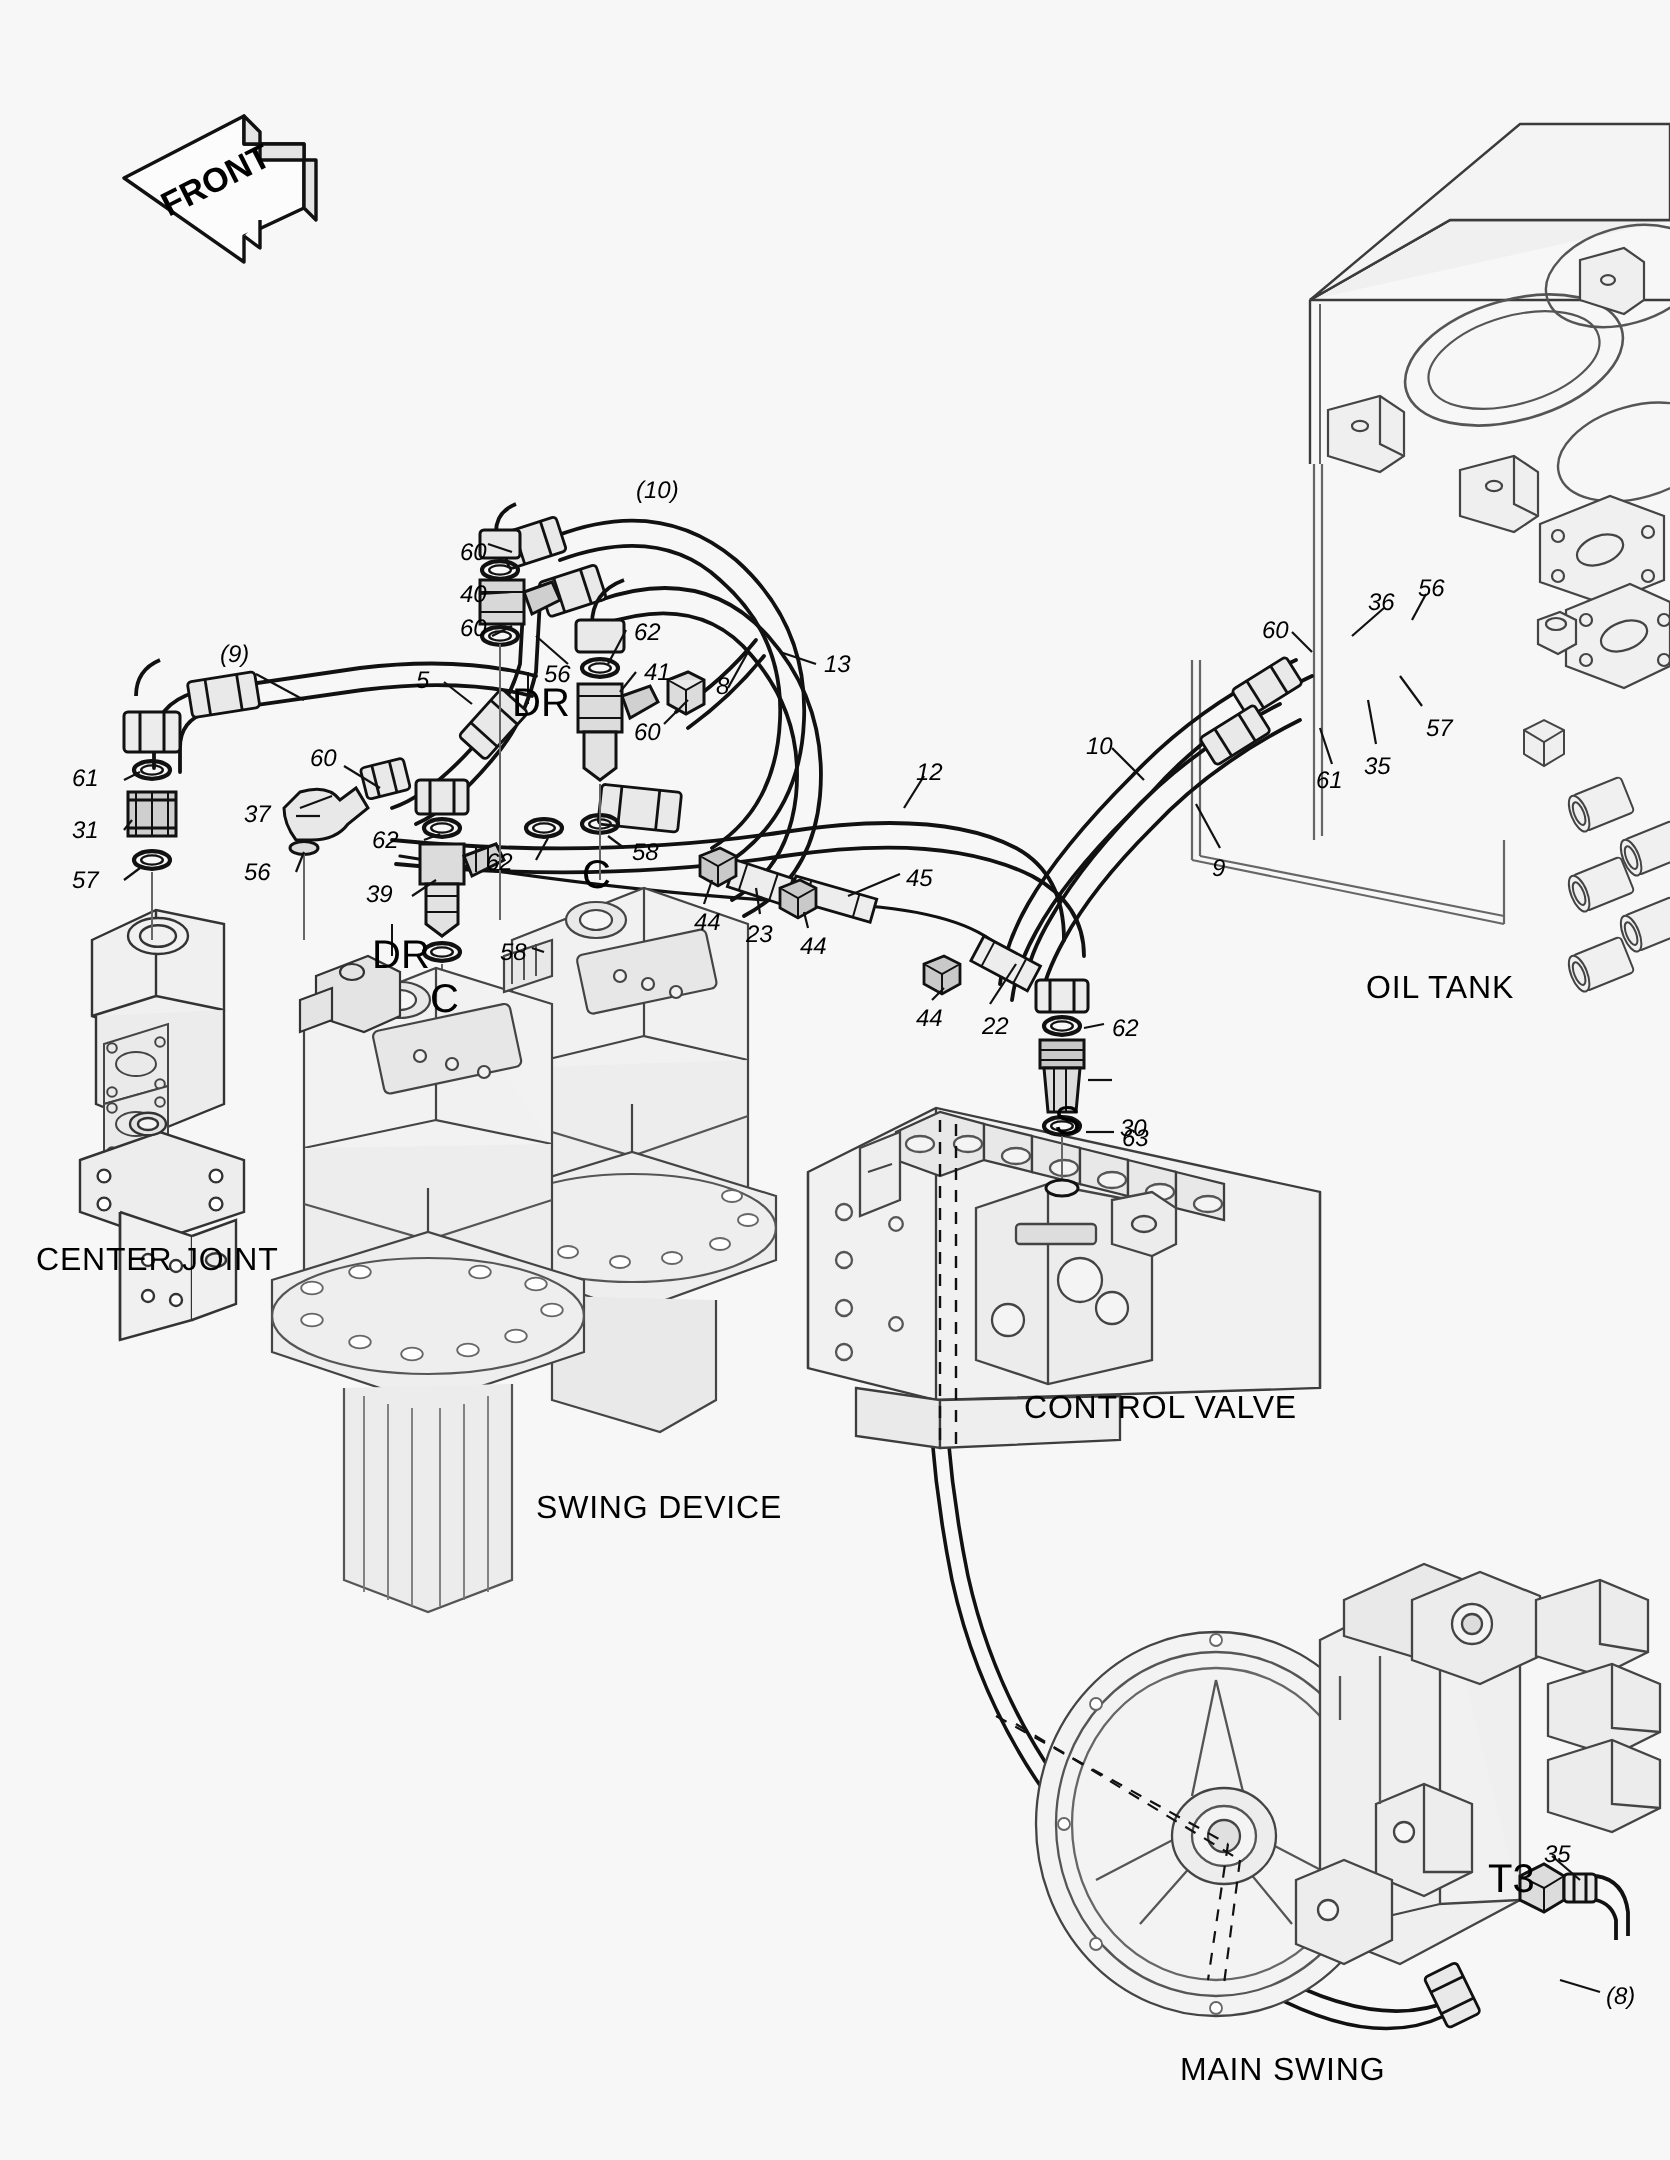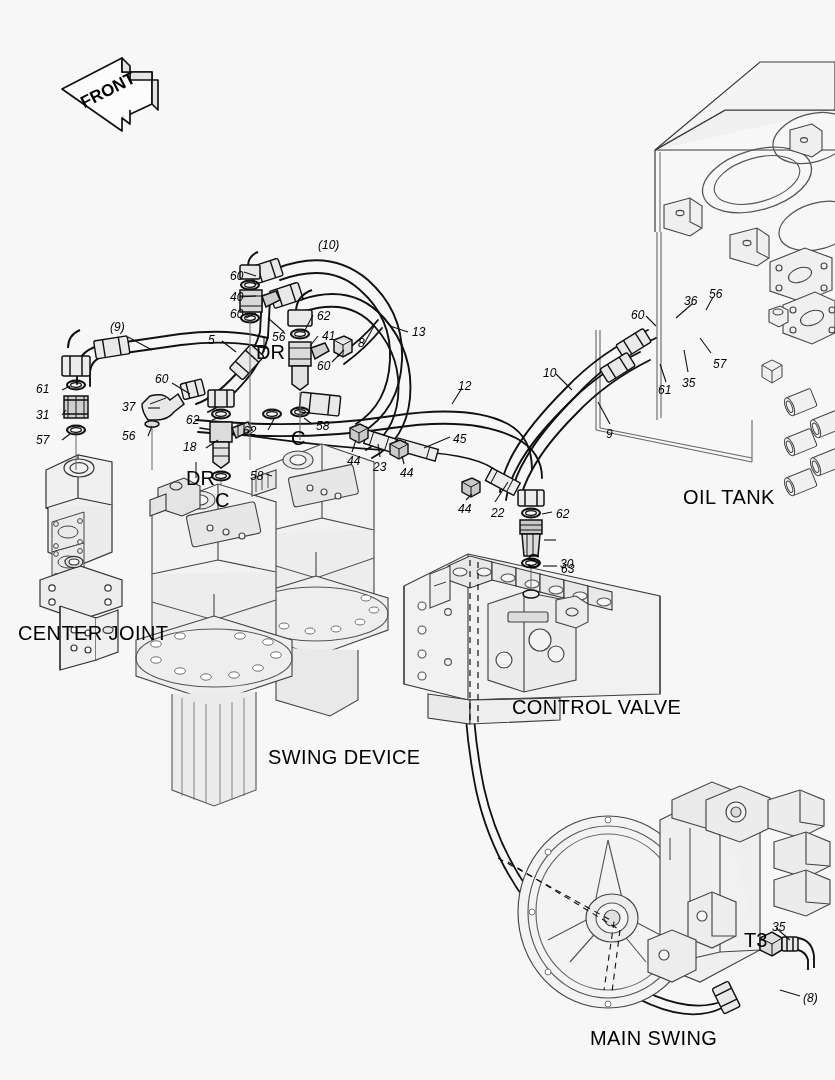--- a/index.html
+++ b/index.html
@@ -2,21 +2,21 @@
 <html><head>
 <meta charset="utf-8">
 <style>
   html,body{margin:0;padding:0;background:#ffffff;}
   body{font-family:"Liberation Sans",sans-serif;}
   #page{position:relative;width:835px;height:1080px;background:#f7f7f7;overflow:hidden;}
   #page svg{position:absolute;left:0;top:0;width:835px;height:1080px;}
   .lbl{position:absolute;font-family:"Liberation Sans",sans-serif;color:#000;white-space:nowrap;line-height:1;}
   .num{font-size:12px;font-style:italic;}
   .port{font-size:20px;font-weight:normal;}
-  .comp{font-size:20px;letter-spacing:.4px;text-align:center;}
+  .comp{font-size:16px;letter-spacing:.4px;text-align:center;}
   .front{font-size:17px;font-weight:bold;}
 </style>
 </head>
 <body>
 
 <div id="page">
 
 <svg viewBox="0 0 835 1080" xmlns="http://www.w3.org/2000/svg">
   <defs>
     <g id="oring">
@@ -605,21 +605,21 @@
 <div class="lbl num" style="left:318px;top:239px;">(10)</div>
 <div class="lbl num" style="left:803px;top:992px;">(8)</div>
 <div class="lbl num" style="left:36px;top:383px;">61</div>
 <div class="lbl num" style="left:36px;top:409px;">31</div>
 <div class="lbl num" style="left:36px;top:434px;">57</div>
 <div class="lbl num" style="left:122px;top:401px;">37</div>
 <div class="lbl num" style="left:122px;top:430px;">56</div>
 <div class="lbl num" style="left:155px;top:373px;">60</div>
 <div class="lbl num" style="left:208px;top:334px;">5</div>
 <div class="lbl num" style="left:186px;top:414px;">62</div>
-<div class="lbl num" style="left:183px;top:441px;">18</div>
+<div class="lbl num" style="left:183px;top:441px;">39</div>
 <div class="lbl num" style="left:243px;top:425px;">62</div>
 <div class="lbl num" style="left:250px;top:470px;">58</div>
 <div class="lbl num" style="left:230px;top:270px;">60</div>
 <div class="lbl num" style="left:230px;top:291px;">40</div>
 <div class="lbl num" style="left:230px;top:308px;">60</div>
 <div class="lbl num" style="left:272px;top:331px;">56</div>
 <div class="lbl num" style="left:317px;top:310px;">62</div>
 <div class="lbl num" style="left:322px;top:330px;">41</div>
 <div class="lbl num" style="left:317px;top:360px;">60</div>
 <div class="lbl num" style="left:358px;top:337px;">8</div>

